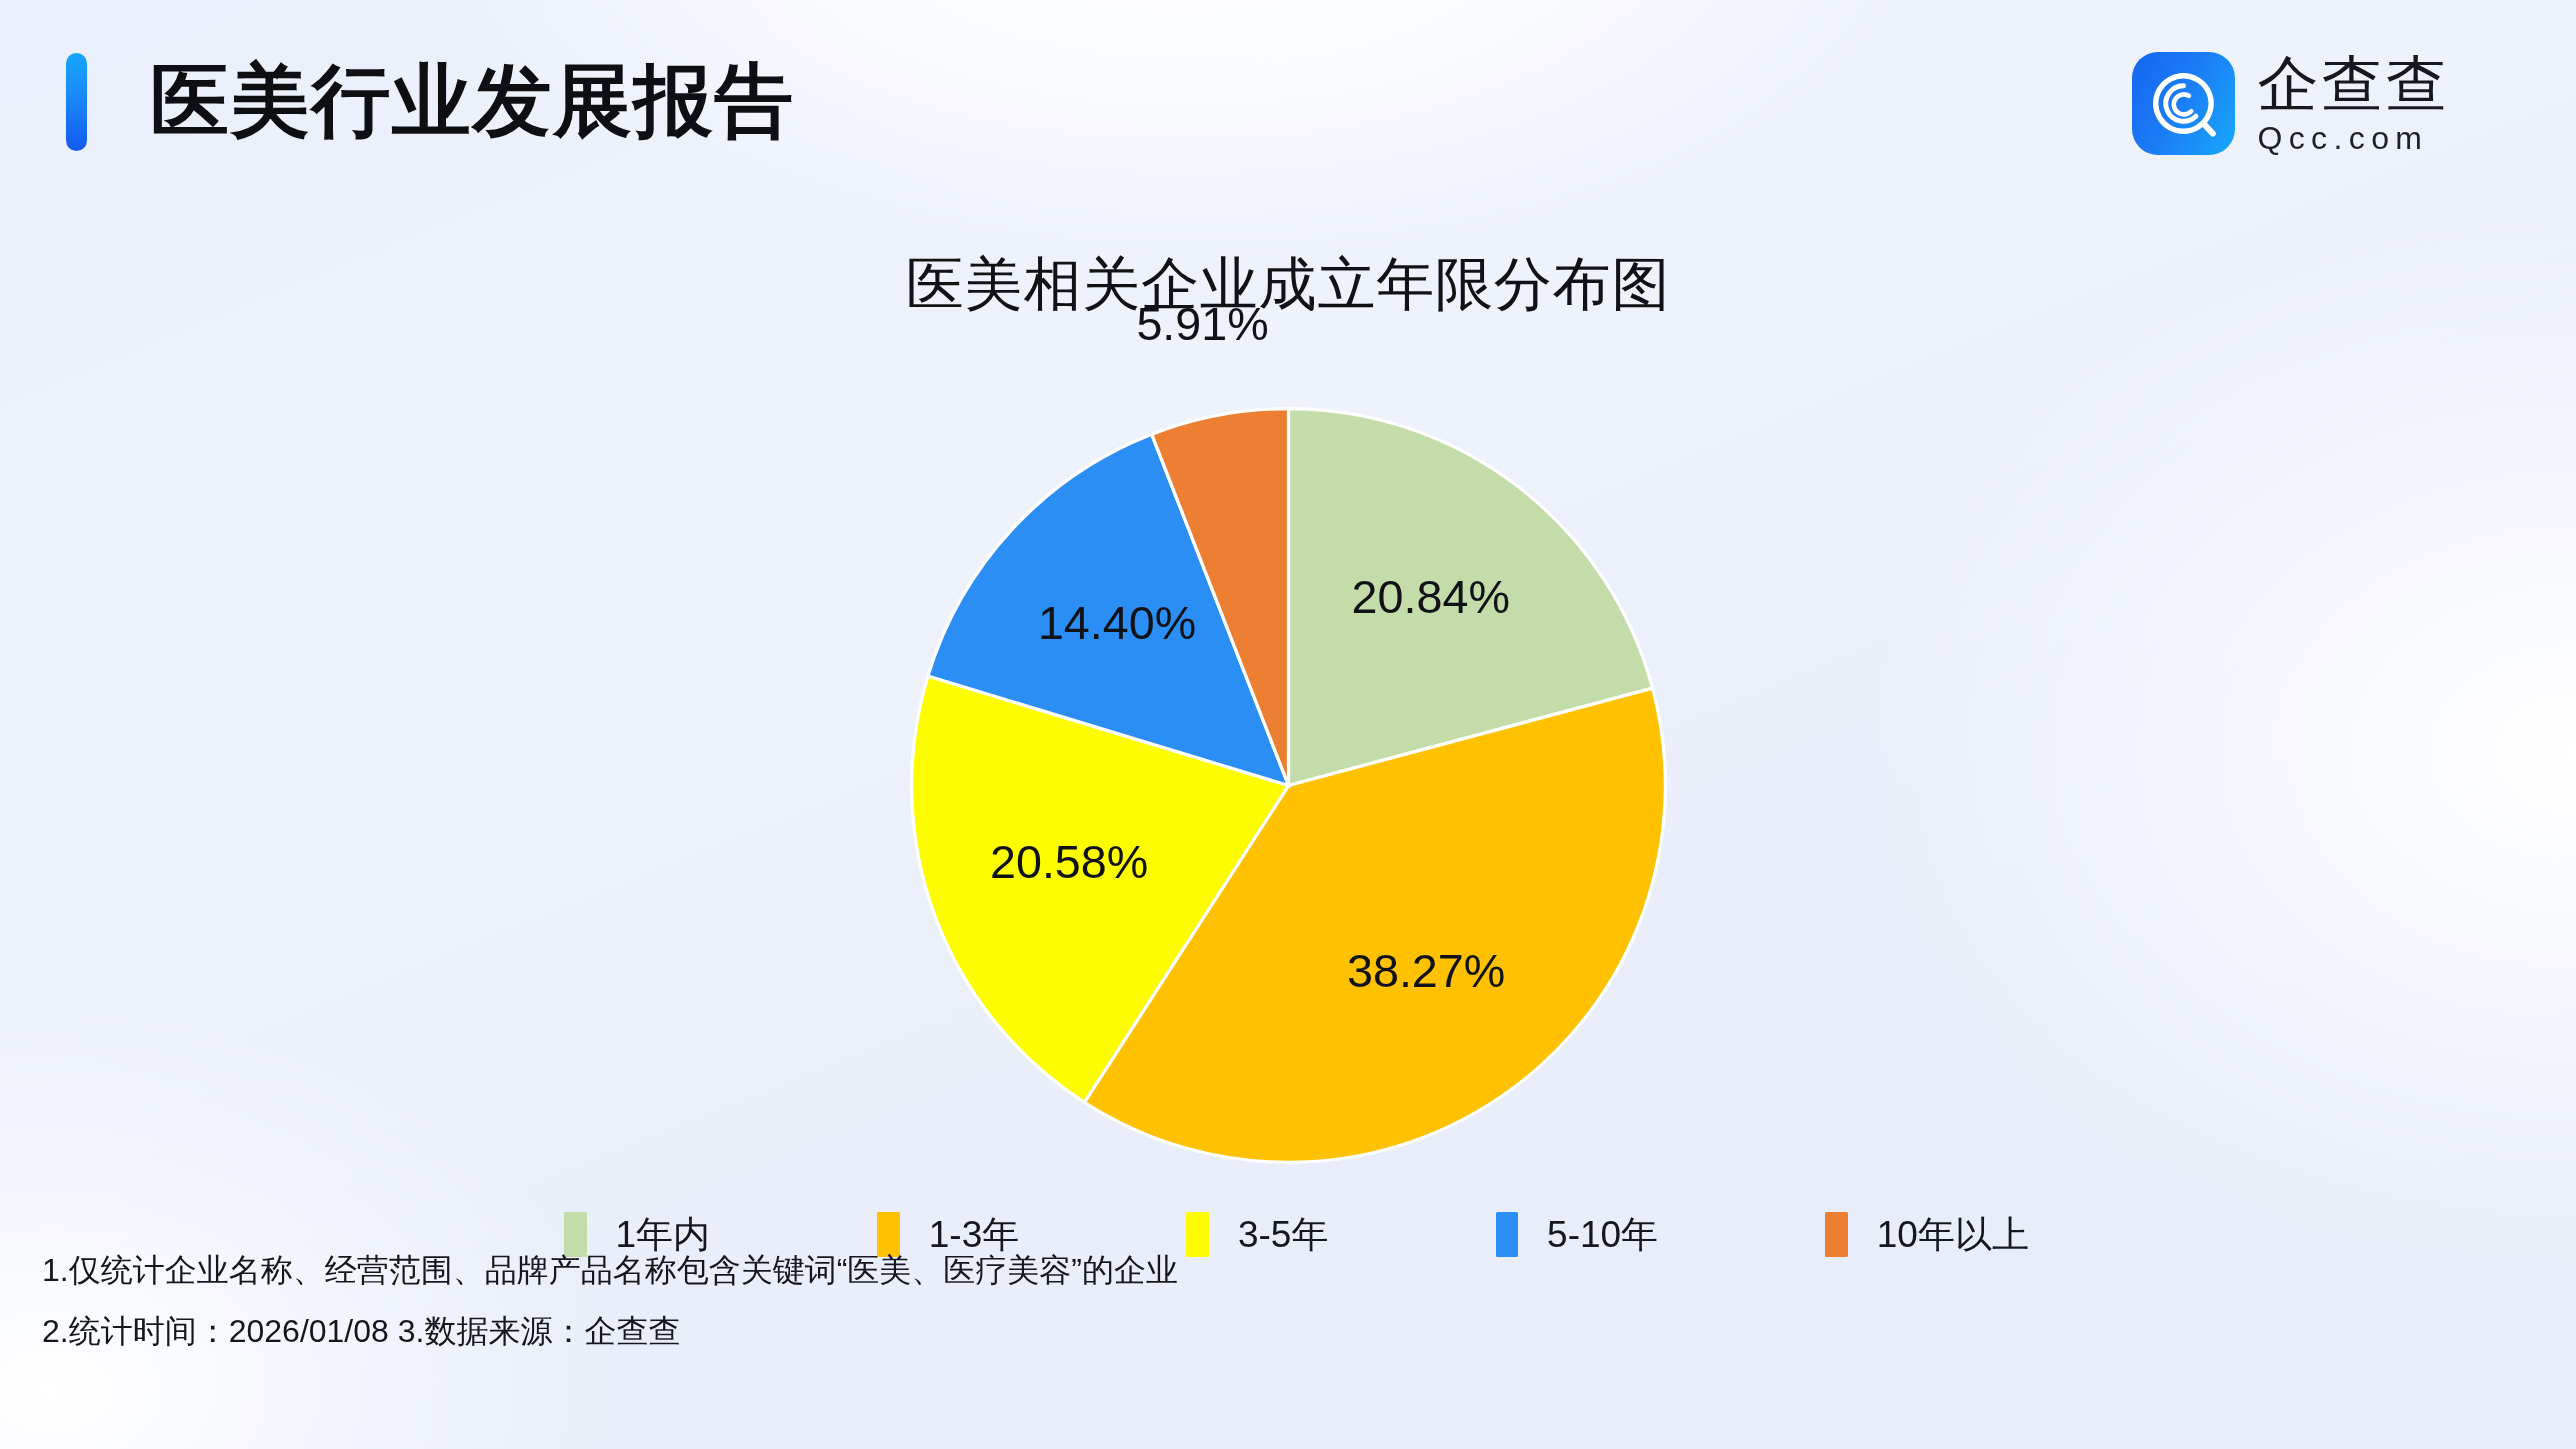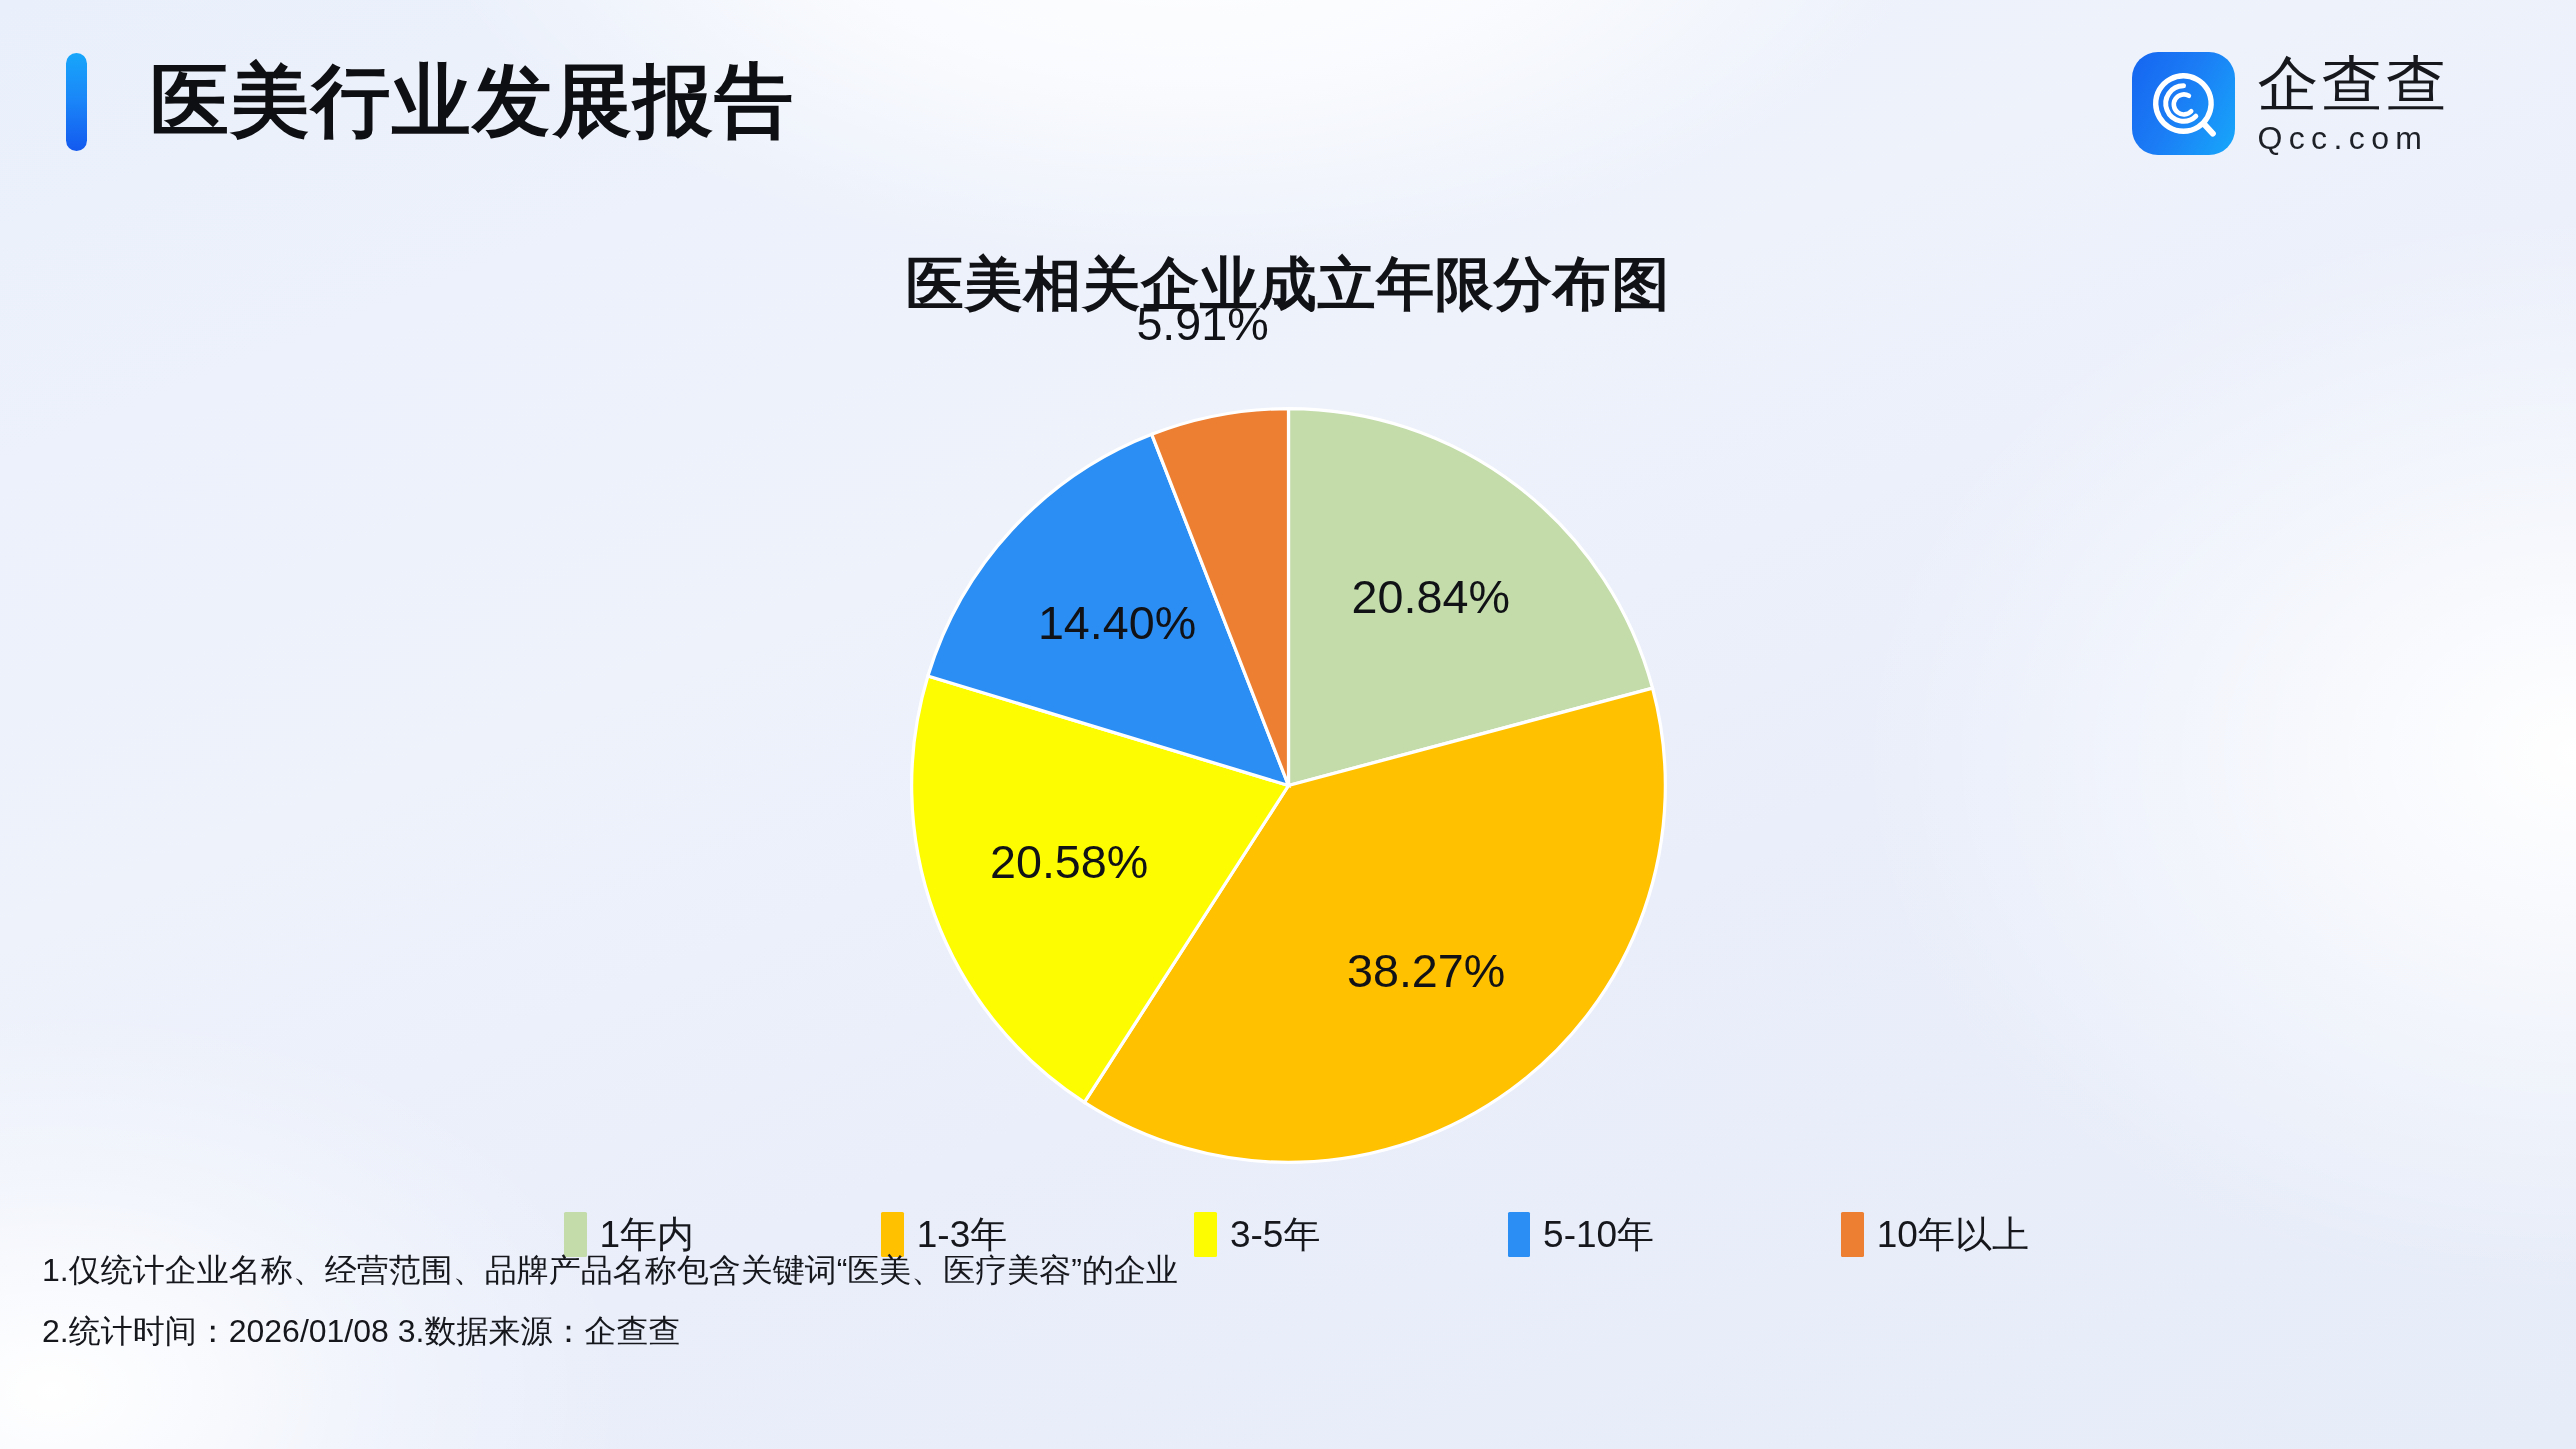--- a/index.html
+++ b/index.html
@@ -97,21 +97,21 @@
   }
 
   
   .chart-title {
     position: absolute;
     top: 246px;
     left: 0;
     width: 2576px;
     text-align: center;
     font-size: 58px;
-    font-weight: 700;
+    font-weight: 400;
     color: #111216;
     letter-spacing: 0.8px;
   }
   .pie-wrap {
     position: absolute;
     left: 906px;
     top: 403px;
     width: 765px;
     height: 765px;
   }
@@ -142,21 +142,21 @@
     top: 1212px;
     left: 564px;
     width: 1465px;
     display: flex;
     align-items: center;
     justify-content: space-between;
   }
   .legend-item {
     display: flex;
     align-items: center;
-    gap: 13px;
+    gap: 29px;
     white-space: nowrap;
   }
   .legend-swatch {
     width: 22.5px;
     height: 45px;
     flex: none;
     border-radius: 1.6px;
   }
   .legend-label {
     font-size: 37px;

